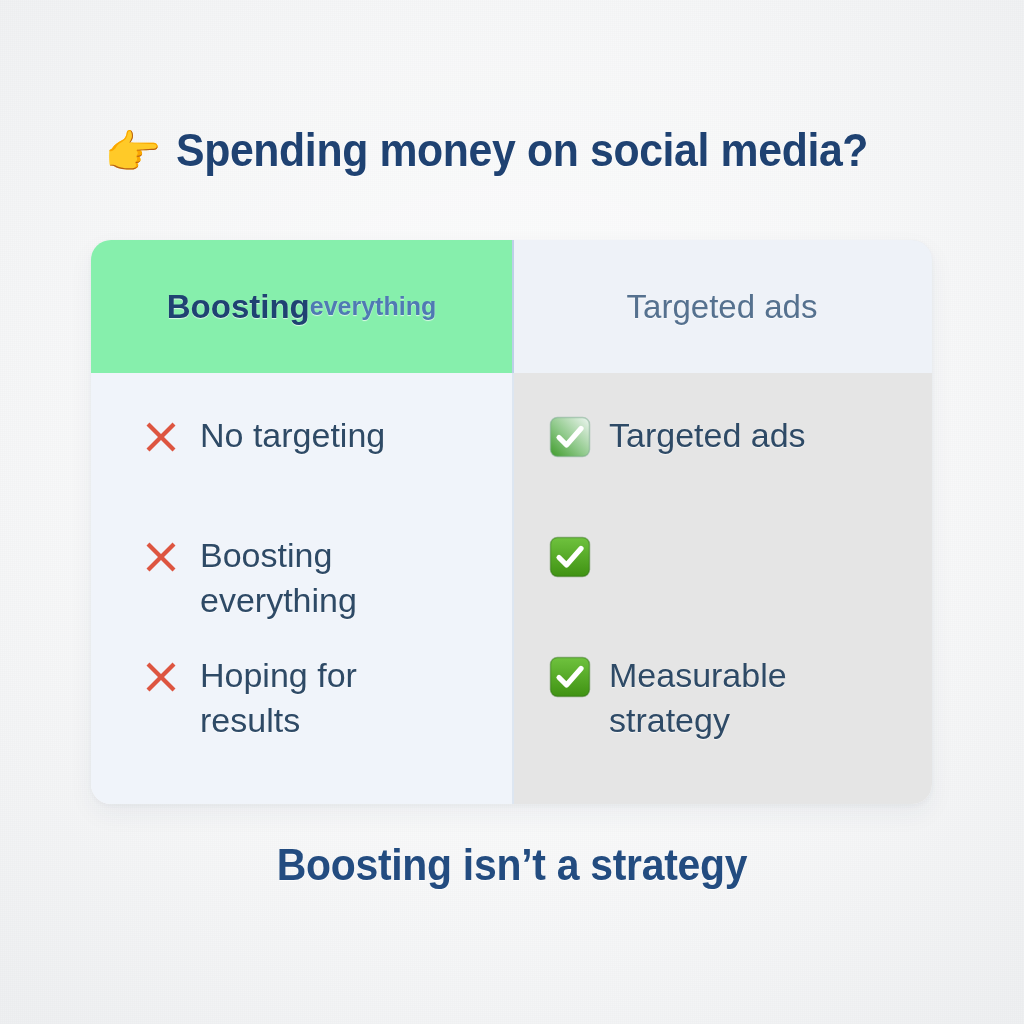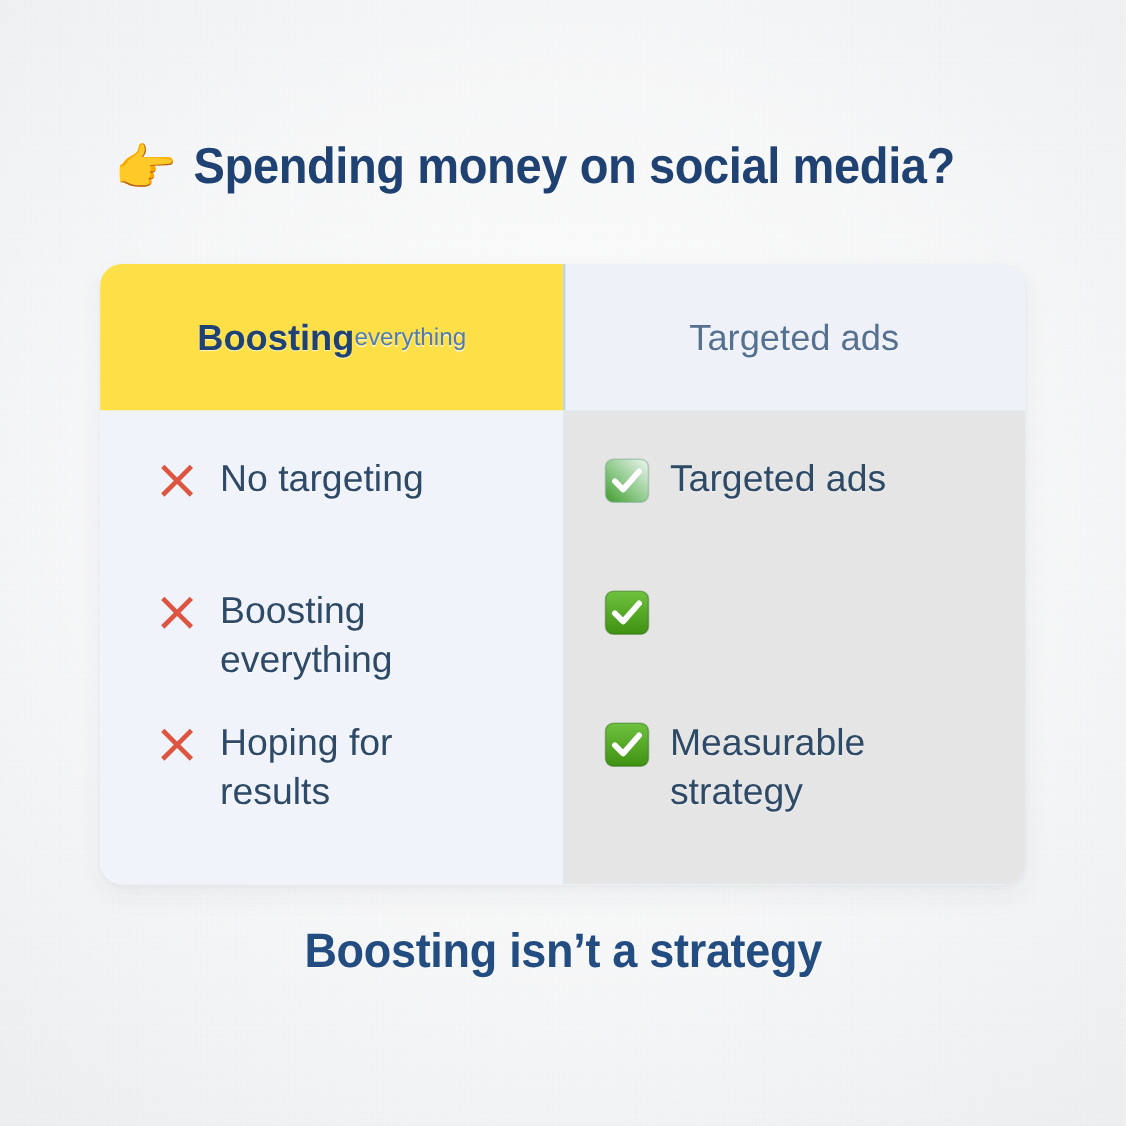--- a/index.html
+++ b/index.html
@@ -102,32 +102,32 @@
   .col-header {
     height: 133px;
     flex: 0 0 133px;
     display: flex;
     align-items: center;
     justify-content: center;
     padding: 0 24px;
     box-sizing: border-box;
     white-space: nowrap;
   }
-  .col-left  .col-header { background: #fde047; }
+  .col-left  .col-header { background: #86efac; }
   .col-right .col-header { background: #eef2f8; }
 
   .hdr-strong {
     font-size: 33px;
     font-weight: 700;
     color: #1f4272;
     text-shadow: 0 1px 1px rgba(255,255,255,0.7);
   }
   .hdr-light {
-    font-size: 22px;
-    font-weight: 400;
+    font-size: 25px;
+    font-weight: 700;
     color: #4f7ab3;
     text-shadow: 0 1px 1px rgba(255,255,255,0.7);
   }
   .hdr-muted {
     font-size: 33px;
     font-weight: 400;
     color: #55718f;
     text-shadow: 0 1px 1px rgba(255,255,255,0.7);
   }
 

